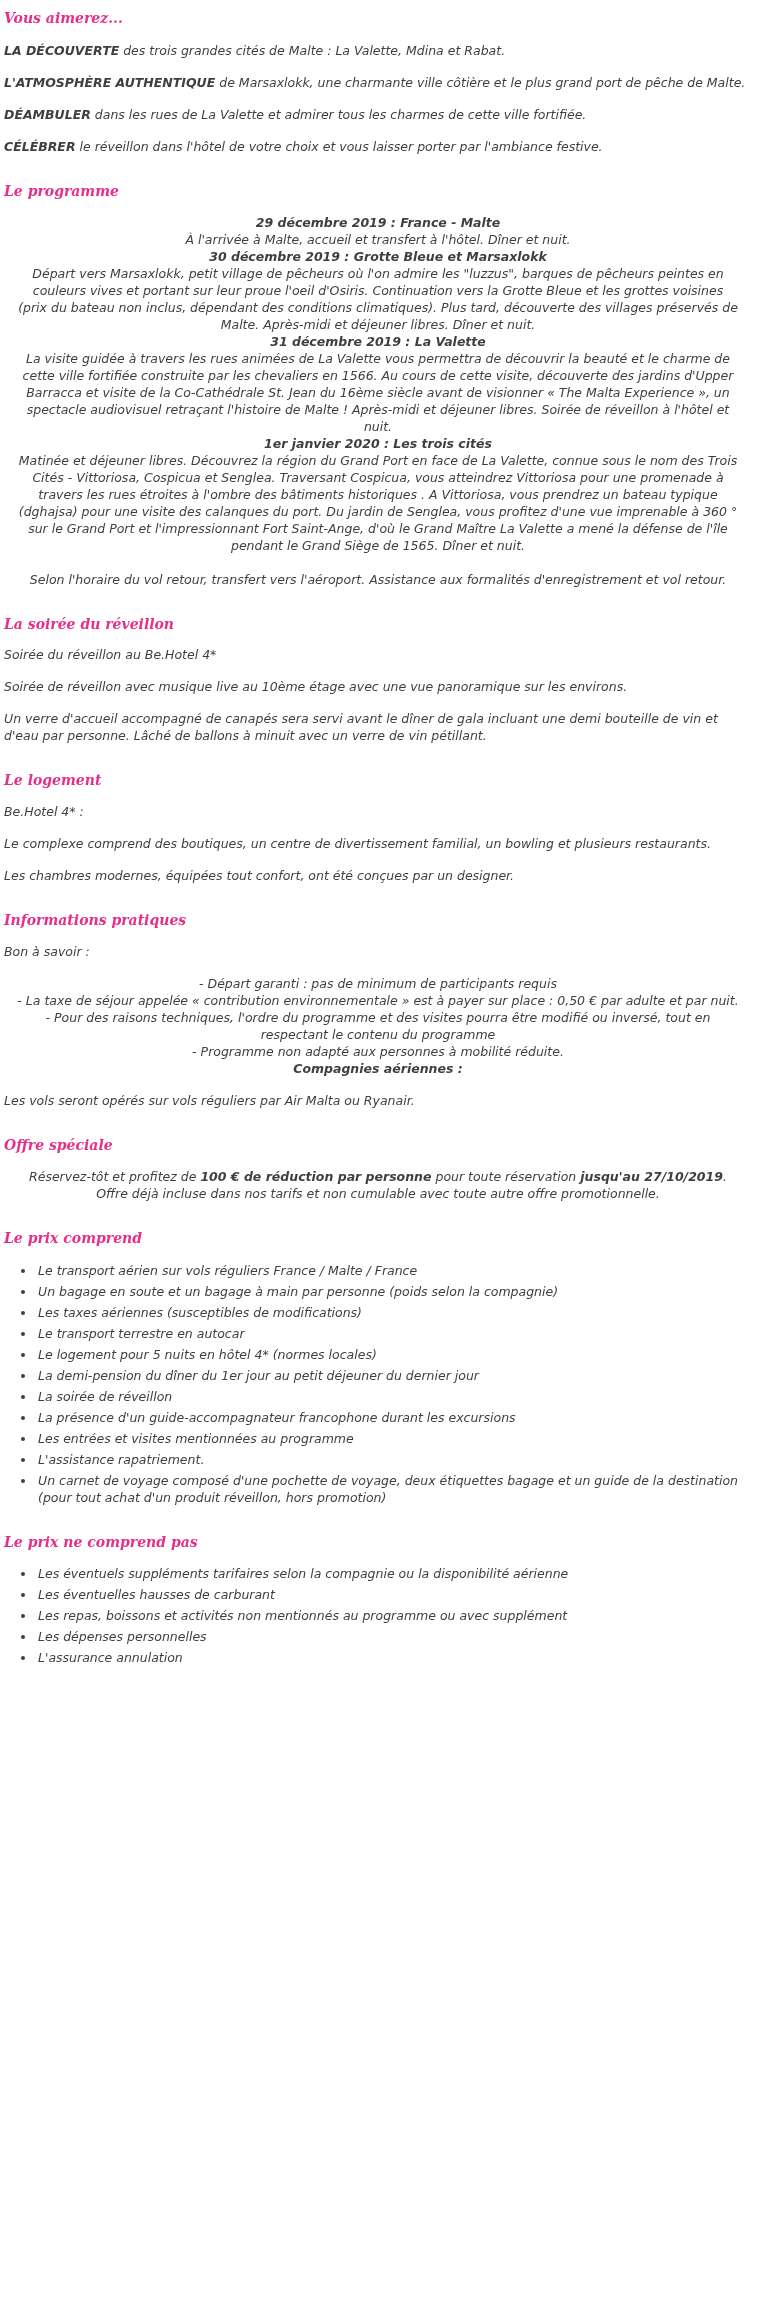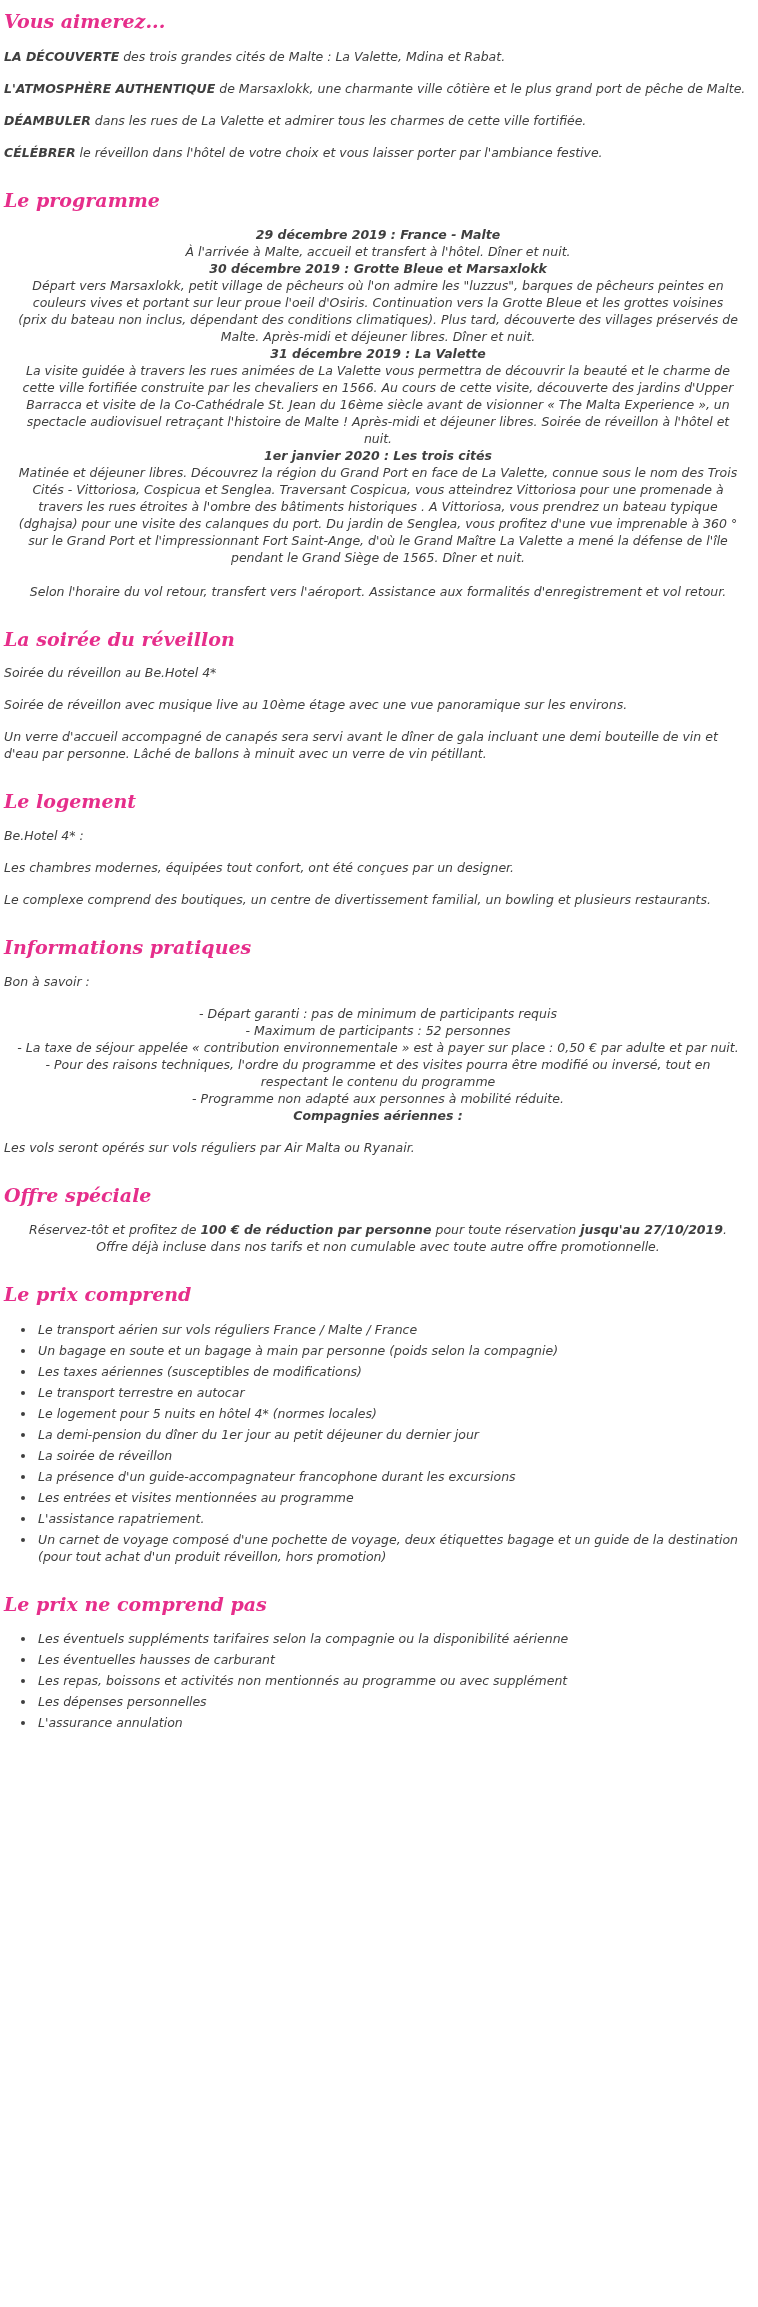--- a/index.html
+++ b/index.html
@@ -18,21 +18,21 @@
   .page {
     padding: 8px 6px 24px 4px;
     box-sizing: border-box;
     width: 758px;
   }
   .hd {
     font-family: "DejaVu Serif", serif;
     font-style: italic;
     font-weight: bold;
     color: #e62e8b;
-    font-size: 19px;
+    font-size: 14px;
     line-height: 1.2;
     margin: 28px 0 14px 0;
   }
   section:first-child .hd { margin-top: 2px; }
   p.para { margin: 15px 0; }
   .b { font-weight: bold; }
   .tight { margin: 13px; text-align: center; }
   .tight div { margin: 0; }
   .day { margin: 0; }
   .day.spaced { margin-top: 17px; }
@@ -88,30 +88,29 @@
   <section>
     <h2 class="hd">La soirée du réveillon</h2>
     <div class="subhead">Soirée du réveillon au Be.Hotel 4*</div>
     <p class="para">Soirée de réveillon avec musique live au 10ème étage avec une vue panoramique sur les environs.</p>
     <p class="para">Un verre d'accueil accompagné de canapés sera servi avant le dîner de gala incluant une demi bouteille de vin et d'eau par personne. Lâché de ballons à minuit avec un verre de vin pétillant.</p>
   </section>
 
   <section>
     <h2 class="hd">Le logement</h2>
     <div class="subhead">Be.Hotel 4* :</div>
+    <p class="para">Le complexe comprend des boutiques, un centre de divertissement familial, un bowling et plusieurs restaurants.</p>
     <p class="para">Les chambres modernes, équipées tout confort, ont été conçues par un designer.</p>
-    <p class="para">Le complexe comprend des boutiques, un centre de divertissement familial, un bowling et plusieurs restaurants.</p>
   </section>
 
   <section>
     <h2 class="hd">Informations pratiques</h2>
     <div class="subhead">Bon à savoir :</div>
     <div class="tight">
       <div>- Départ garanti : pas de minimum de participants requis</div>
-      <div>- Maximum de participants : 52 personnes</div>
       <div>- La taxe de séjour appelée « contribution environnementale » est à payer sur place : 0,50 € par adulte et par nuit.</div>
       <div>- Pour des raisons techniques, l'ordre du programme et des visites pourra être modifié ou inversé, tout en respectant le contenu du programme</div>
       <div>- Programme non adapté aux personnes à mobilité réduite.</div>
       <div class="b">Compagnies aériennes :</div>
     </div>
     <p class="para">Les vols seront opérés sur vols réguliers par Air Malta ou Ryanair.</p>
   </section>
 
   <section>
     <h2 class="hd">Offre spéciale</h2>

